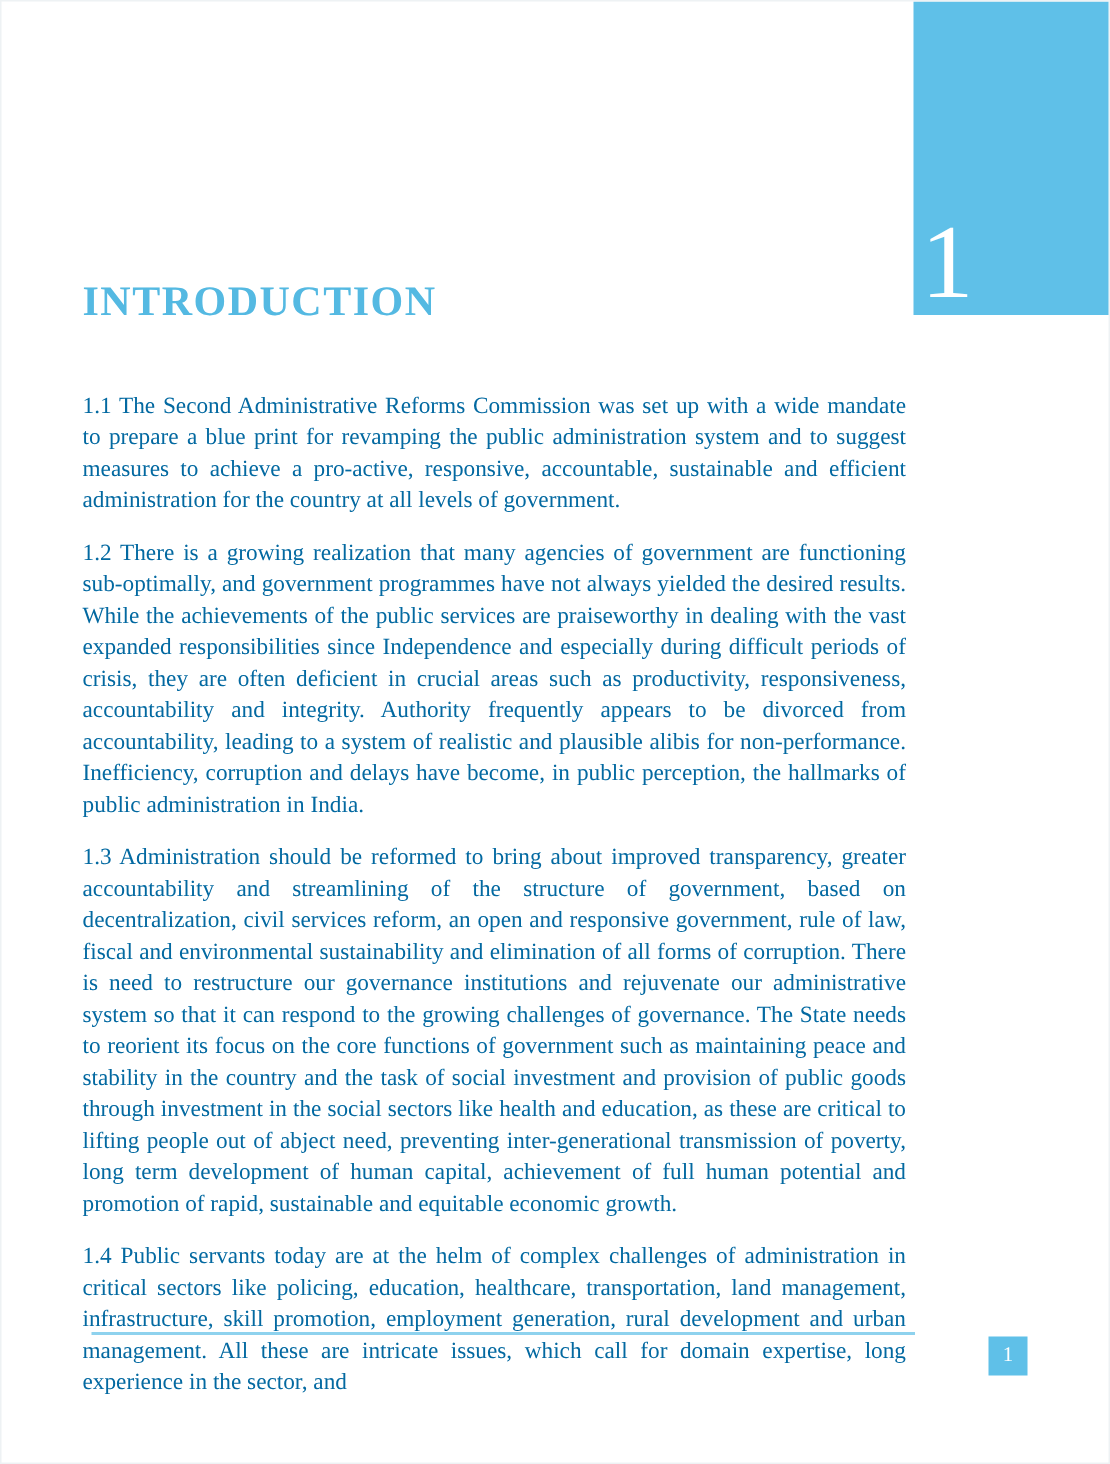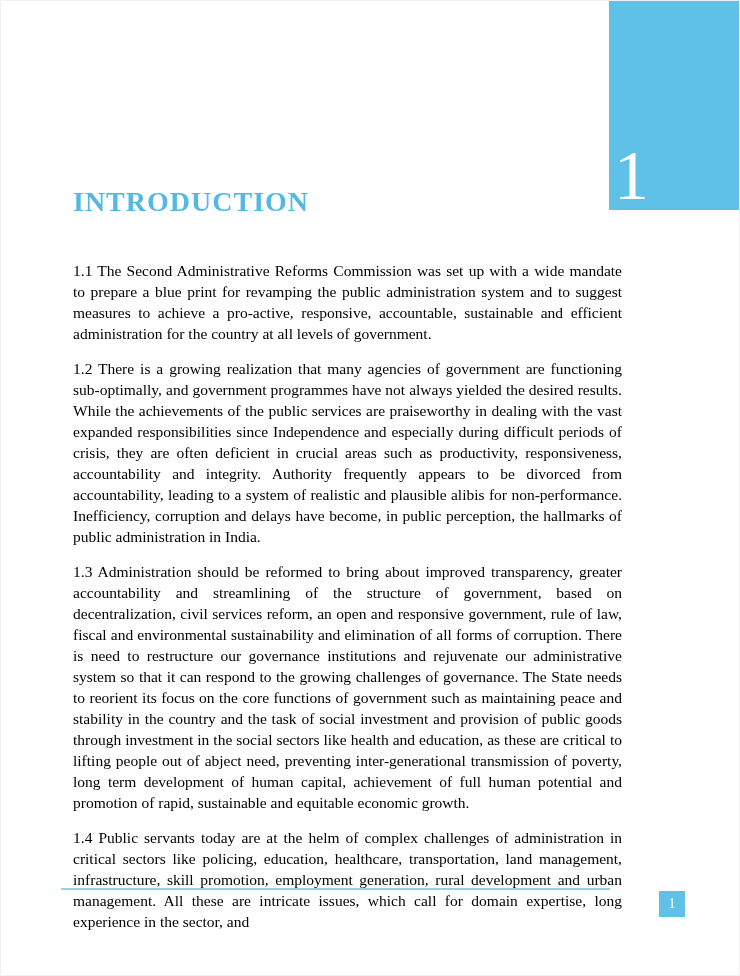--- a/index.html
+++ b/index.html
@@ -26,38 +26,38 @@
     left: 5px;
     bottom: 2px;
     color: #ffffff;
     font-family: "Liberation Serif", serif;
     font-size: 70px;
     line-height: 0.92;
     font-weight: normal;
   }
   .content {
     position: absolute;
-    left: 72px;
+    left: 54px;
     top: 186px;
     width: 549px;
   }
   .title {
     margin: 0 0 44px 0;
     font-family: "Liberation Serif", serif;
     font-weight: bold;
     font-size: 28px;
     line-height: 1.05;
     letter-spacing: 1px;
     color: #54b9e2;
   }
   .para {
     margin: 0 0 14px 0;
     font-size: 15.5px;
     line-height: 21px;
-    color: #000000;
+    color: #0369a1;
     text-align: justify;
   }
   .footer-rule {
     position: absolute;
     left: 60px;
     top: 887px;
     width: 549px;
     height: 2px;
     background: #8ed2ee;
   }

